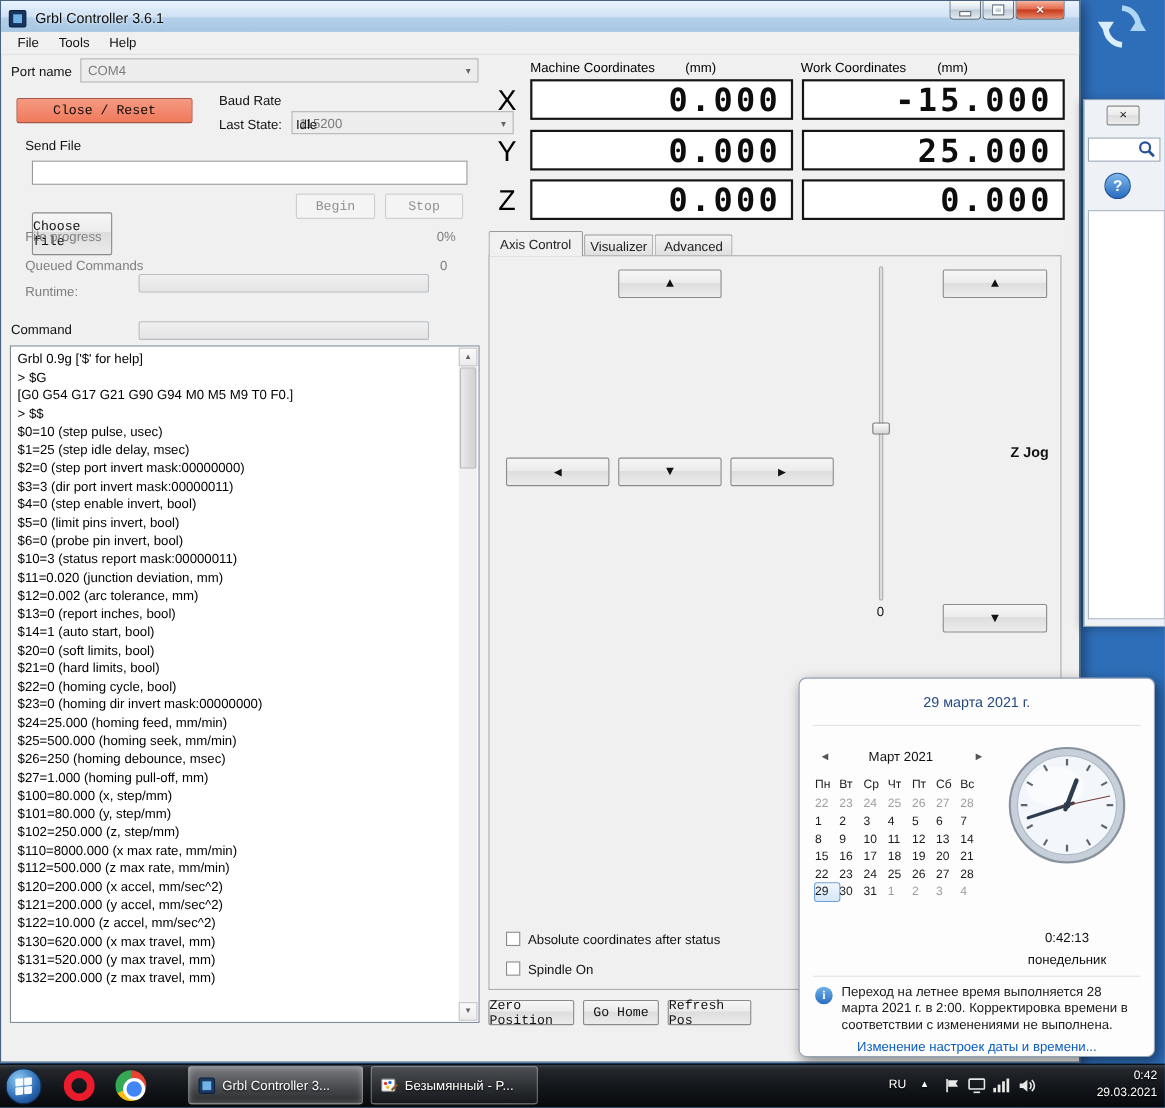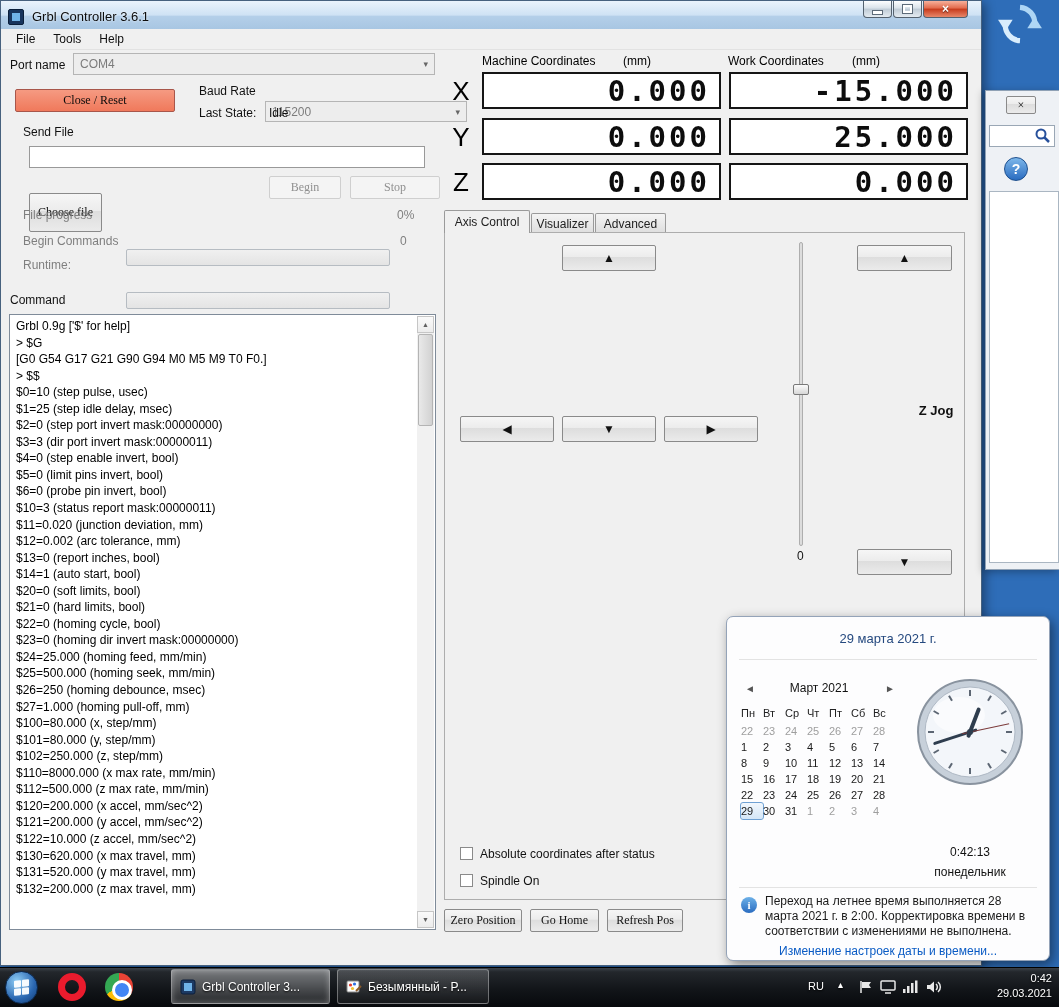--- a/index.html
+++ b/index.html
@@ -16,21 +16,21 @@
   .capbtns{position:absolute;right:13px;top:0;display:flex;gap:1px}
   .capbtn{width:29px;height:17px;border:1px solid #54616e;border-top:none;border-radius:0 0 4px 4px;background:linear-gradient(#fdfeff,#d9e2ea 45%,#bfcbd6 50%,#e4ebf1);display:flex;align-items:center;justify-content:center}
   .capbtn.close{width:45px;background:linear-gradient(#f7b09b,#e26a4c 45%,#c63a1c 50%,#e8876a);color:#fff;font-weight:bold;font-size:12px;text-shadow:0 1px 1px rgba(0,0,0,.5)}
   .glyph-min{width:9px;height:3px;background:#fff;box-shadow:0 0 0 1px #5d6b79;margin-top:6px}
   .glyph-max{width:9px;height:8px;border:2px solid #fff;box-shadow:0 0 0 1px #5d6b79}
   .menubar{position:absolute;left:0;top:28px;width:100%;height:21px;background:#f0f0f0;border-bottom:1px solid #e2e2e2;display:flex;align-items:center;padding-left:6px}
   .menu-item{padding:2px 9px;font-size:12px;color:#111}
 
   .lbl{font-size:12px;color:#111;white-space:nowrap}
   .lbl.dim{color:#7f7f7f}
-  .btn{background:linear-gradient(#f6f6f6,#ececec 45%,#dddddd 46%,#ebebeb);border:1px solid #8a8a8a;border-radius:2px;font-size:12px;color:#111;display:flex;align-items:center;justify-content:center;cursor:default;font-family:Liberation Serif, serif}
+  .btn{background:linear-gradient(#f6f6f6,#ececec 45%,#dddddd 46%,#ebebeb);border:1px solid #8a8a8a;border-radius:2px;font-size:12px;color:#111;display:flex;align-items:center;justify-content:center;cursor:default;font-family:Liberation Mono, monospace}
   .btn-flat{background:#f4f4f4;border:1px solid #cfcfcf;color:#909090}
   .btn-accent{background:linear-gradient(#f59a82,#f0795b);border:1px solid #a8564a;color:#0a0a0a}
   .combo{border:1px solid #979797;background:#fff;position:relative;display:flex;align-items:center;padding-left:6px;font-size:12px;color:#222}
   .combo.disabled{background:#ededed;border-color:#b5b5b5;color:#7c7c7c}
   .combo .arrow{position:absolute;right:6px;top:50%;transform:translateY(-50%);font-size:9px;color:#666}
   .tinput{border:1px solid #999;background:#fff;font-size:12px;padding:0 5px;font-family:"Liberation Sans",sans-serif}
   .progress{border:1px solid #b6bcc2;background:linear-gradient(#f0f0f0,#e4e4e4);border-radius:2px;position:relative;overflow:hidden}
   .progress .fill{position:absolute;left:0;top:0;bottom:0;background:linear-gradient(#8fe08f,#4cba4c);width:0}
 
   .console{position:absolute;left:8px;top:313px;width:427px;height:616px;background:#fff;border:1px solid #7f8b99;padding:3px 24px 3px 6px;overflow:hidden}
@@ -155,29 +155,29 @@
     <span class="arrow">▾</span>
   </div>
 
   <div class="abs lbl" style="left:198px;top:105px">Last State:</div>
   <div class="abs lbl" style="left:268px;top:105px">Idle</div>
 
   <div class="abs lbl" style="left:22px;top:124px">Send File</div>
   <input class="abs tinput" style="left: 28px; top: 145px; width: 396px; height: 22px;" value="">
   <div class="abs btn" style="left:28px;top:192px;width:73px;height:39px">Choose file</div>
   <div class="abs btn btn-flat" style="left:268px;top:175px;width:72px;height:23px">Begin</div>
-  <div class="abs btn btn-flat" style="left:349px;top:175px;width:90px;height:23px">Stop</div>
+  <div class="abs btn btn-flat" style="left:349px;top:175px;width:71px;height:23px">Stop</div>
 
   <div class="abs lbl dim" style="left:22px;top:207px">File progress</div>
   <div class="abs progress" style="left:125px;top:205px;width:264px;height:17px">
       <div class="fill" style="width: 0%;"></div>
     </div>
   <div class="abs lbl dim" style="left:396px;top:207px">0%</div>
 
-  <div class="abs lbl dim" style="left:22px;top:233px">Begin Commands</div>
+  <div class="abs lbl dim" style="left:22px;top:233px">Queued Commands</div>
   <div class="abs progress" style="left:125px;top:231px;width:264px;height:17px"></div>
   <div class="abs lbl dim" style="left:399px;top:233px">0</div>
 
   <div class="abs lbl dim" style="left:22px;top:257px">Runtime:</div>
 
   <div class="abs lbl" style="left:9px;top:292px">Command</div>
   <div class="abs combo" style="left:66px;top:287px;width:368px;height:22px">
     <span></span>
     <span class="arrow" style="color:#333">▾</span>
   </div>

